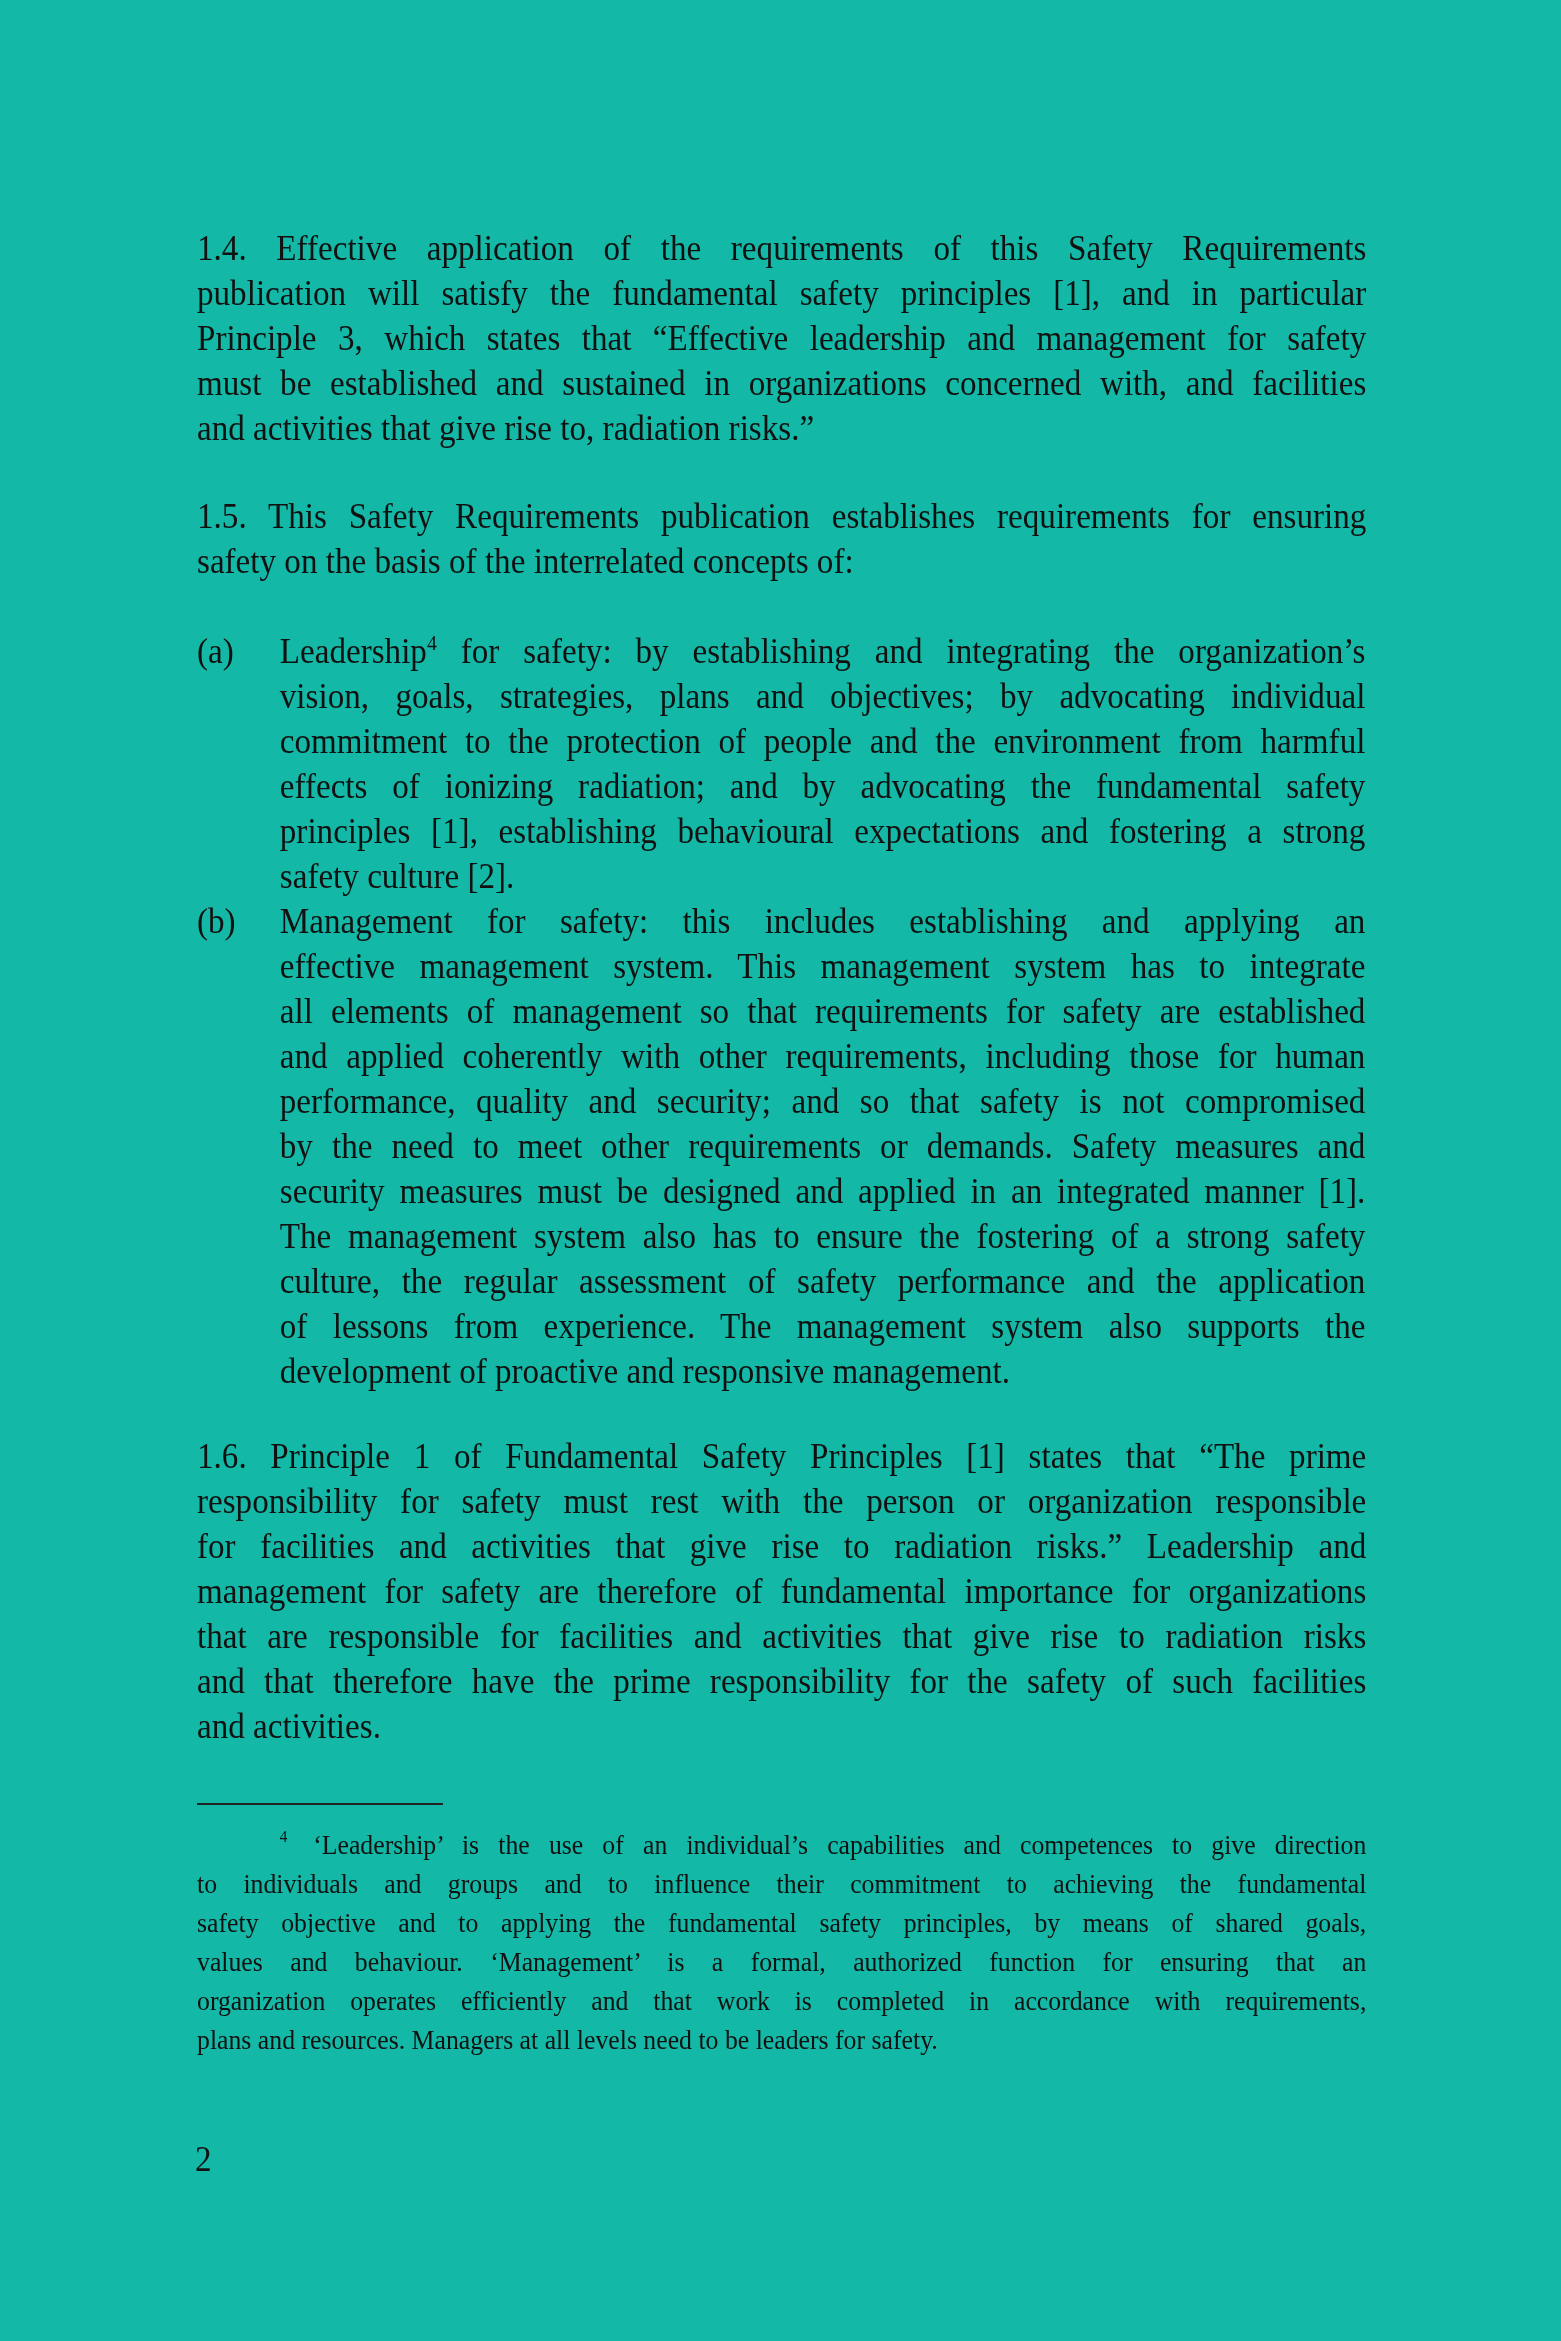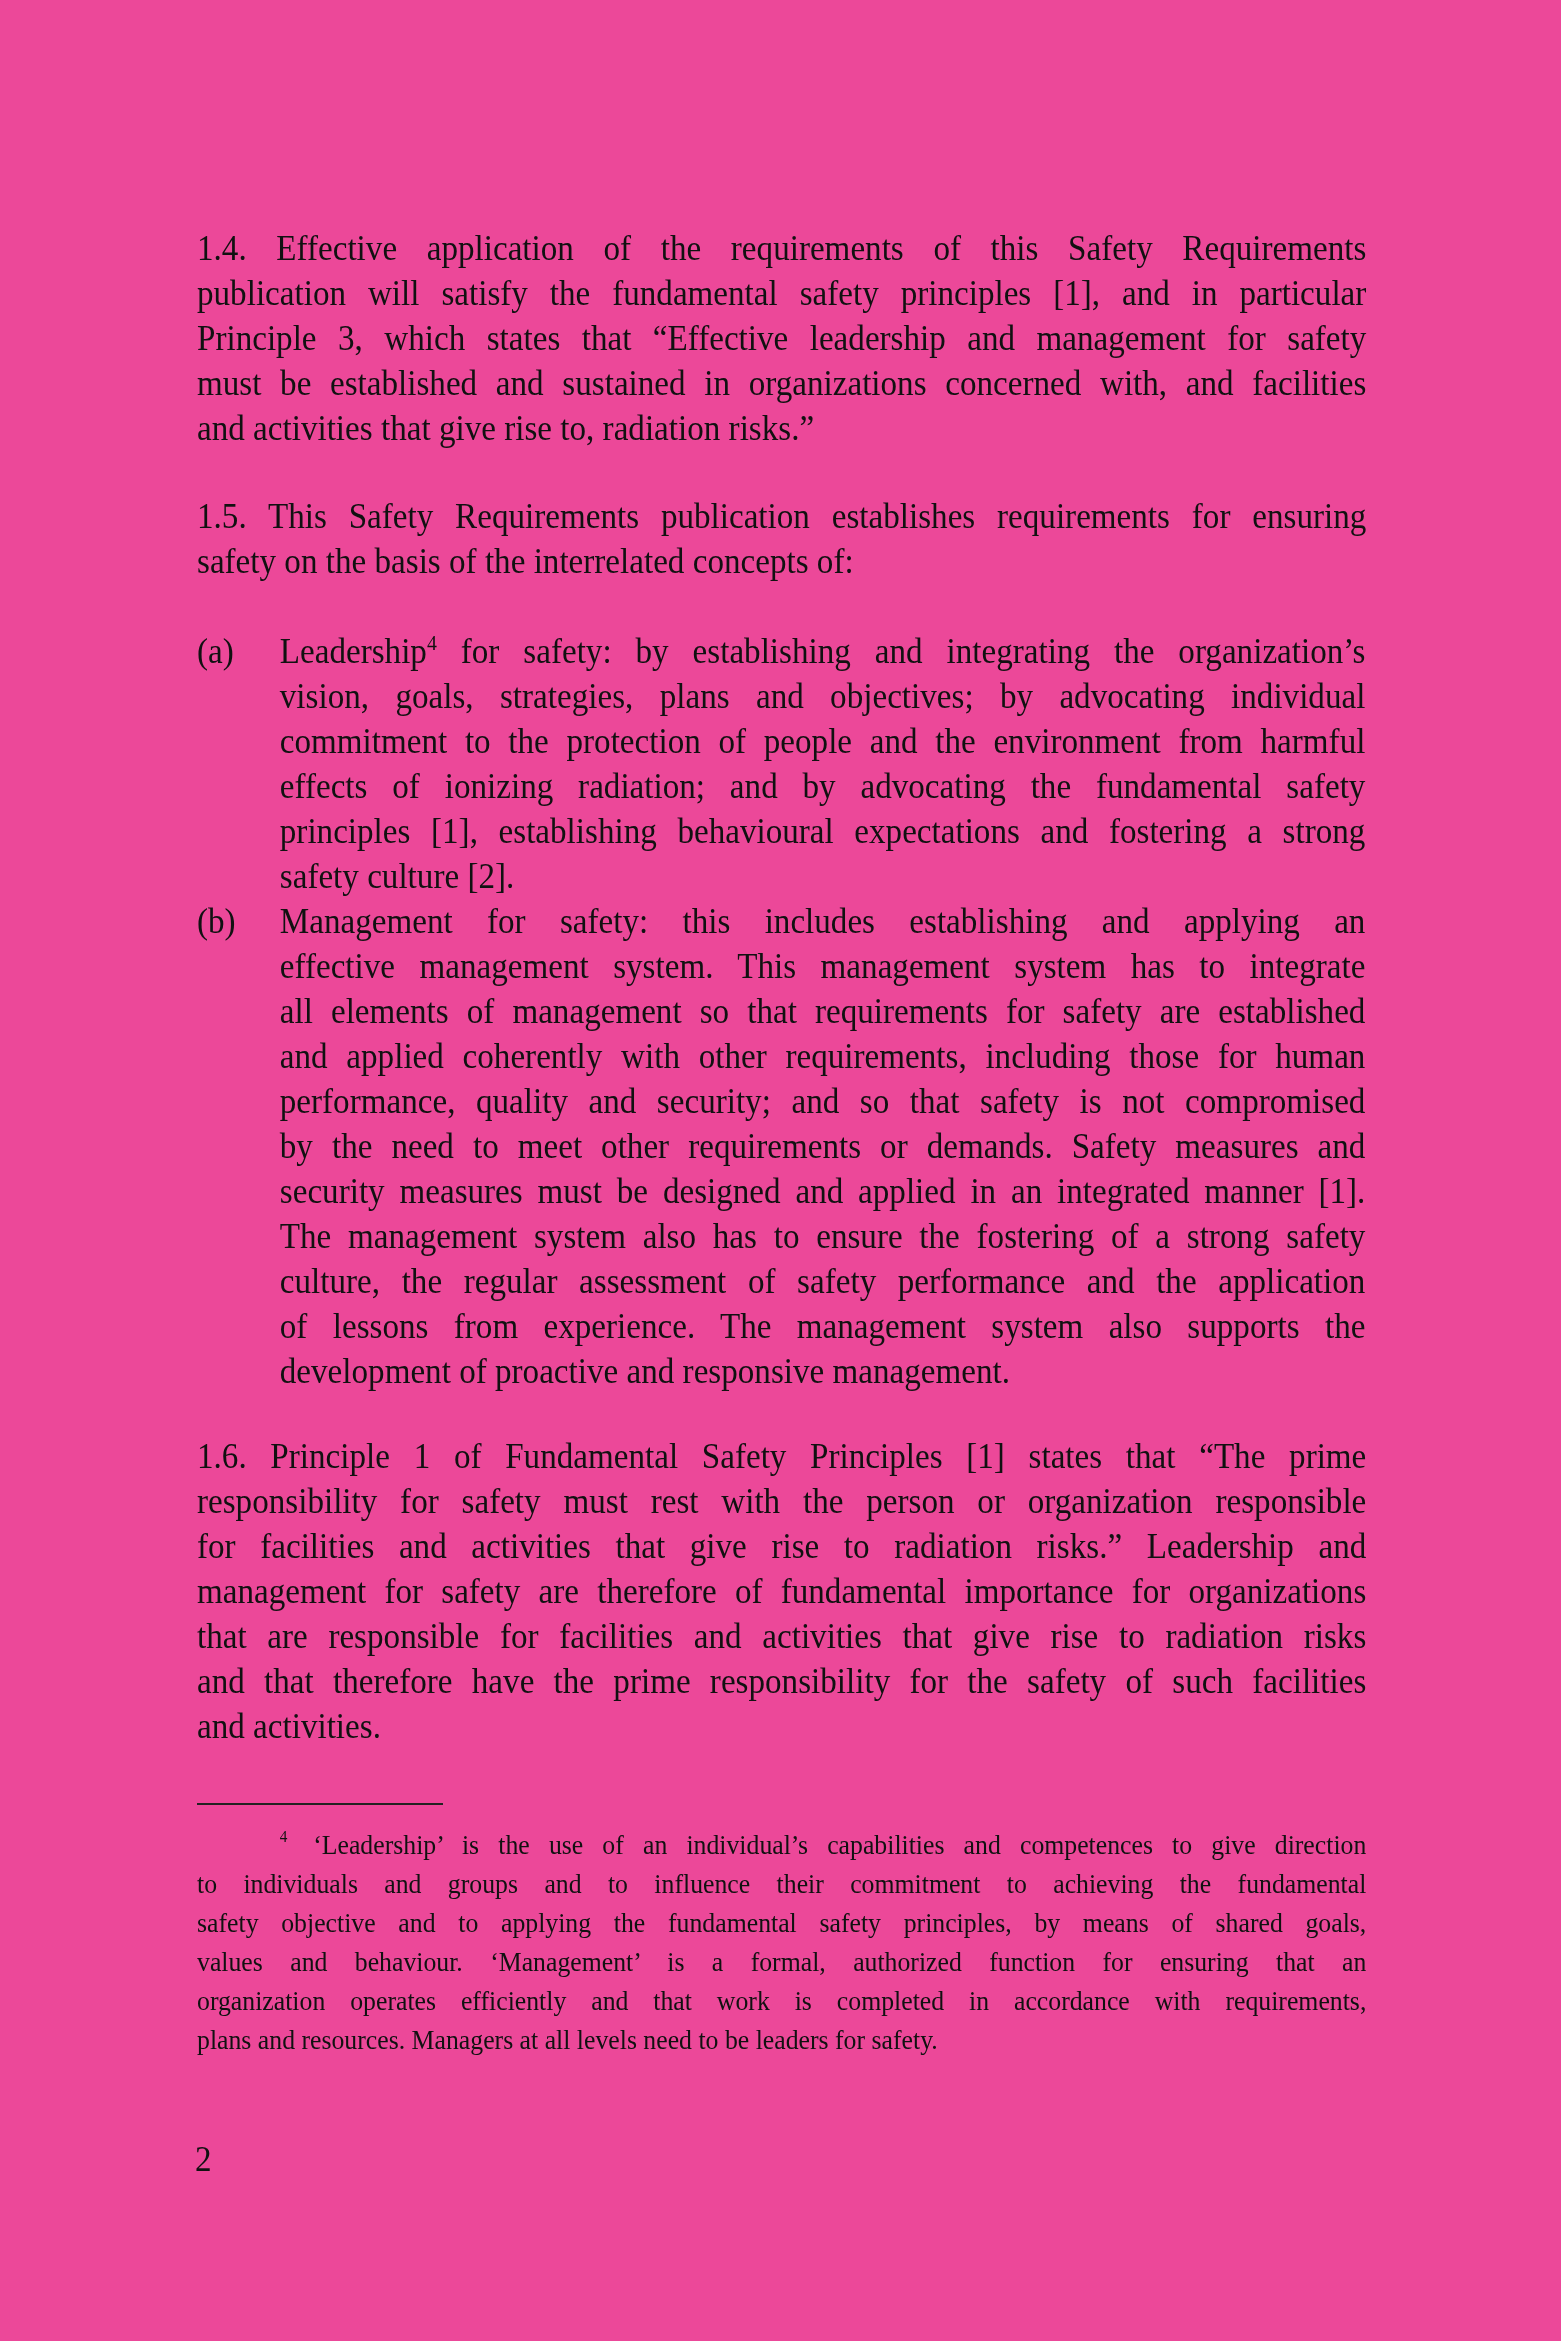--- a/index.html
+++ b/index.html
@@ -1,17 +1,17 @@
 <!DOCTYPE html>
 <html style="font-size:13.2px"><head>
 <meta charset="utf-8">
 <style>
   html, body { margin: 0; padding: 0; background: #ffffff; }
   body { width: 1561px; height: 2342px; position: relative; overflow: hidden; }
-  .page { position: absolute; left: 0; top: 0; width: 1561px; height: 2342px; background: #ec4899; color: #111111; font-family: "Liberation Serif", "DejaVu Serif", serif; }
+  .page { position: absolute; left: 0; top: 0; width: 1561px; height: 2342px; background: #14b8a6; color: #111111; font-family: "Liberation Serif", "DejaVu Serif", serif; }
   .col { position: absolute; left: 197px; width: 1271px; transform: scaleX(0.92); transform-origin: 0 0; }
   .body-text { font-size: 36px; line-height: 45px; }
   .ln { display: block; white-space: nowrap; text-align: justify; text-align-last: justify; }
   .ln.last { text-align-last: left; }
   .item { position: relative; }
   .item .label { position: absolute; left: 0; top: 0; }
   .item .lines { margin-left: 90px; width: 1180px; }
   sup { font-size: 21.5px; line-height: 0; vertical-align: 0; position: relative; top: -13.2px; }
   .fn { font-size: 28px; line-height: 39px; }
   .fn sup { font-size: 16.5px; top: -11.6px; }

